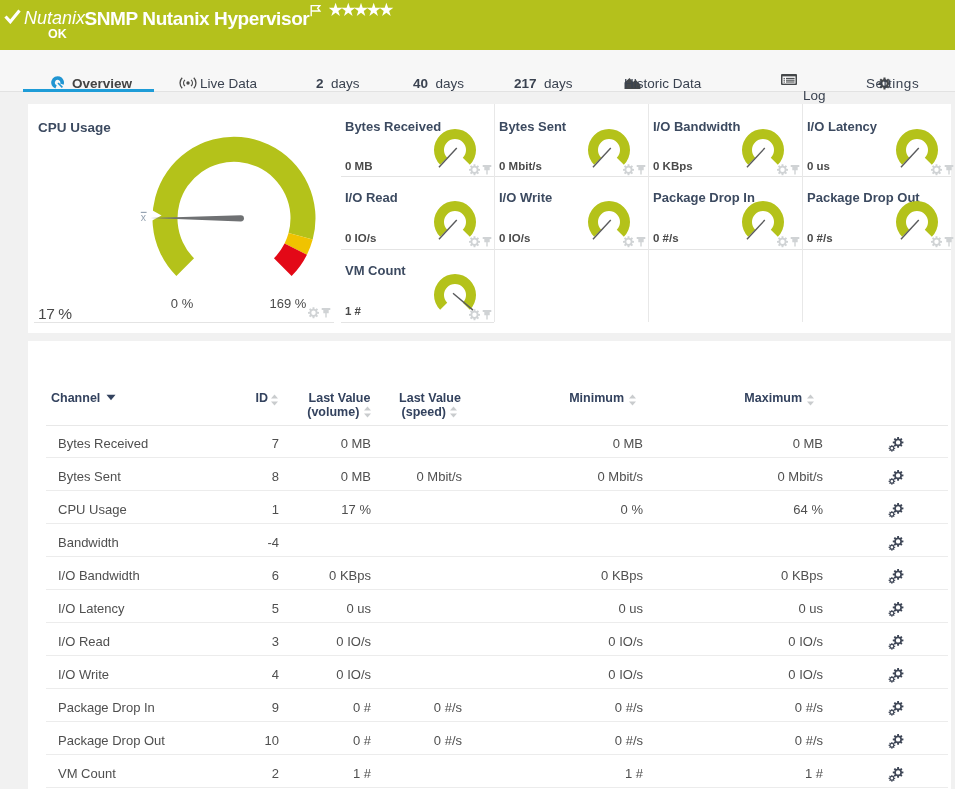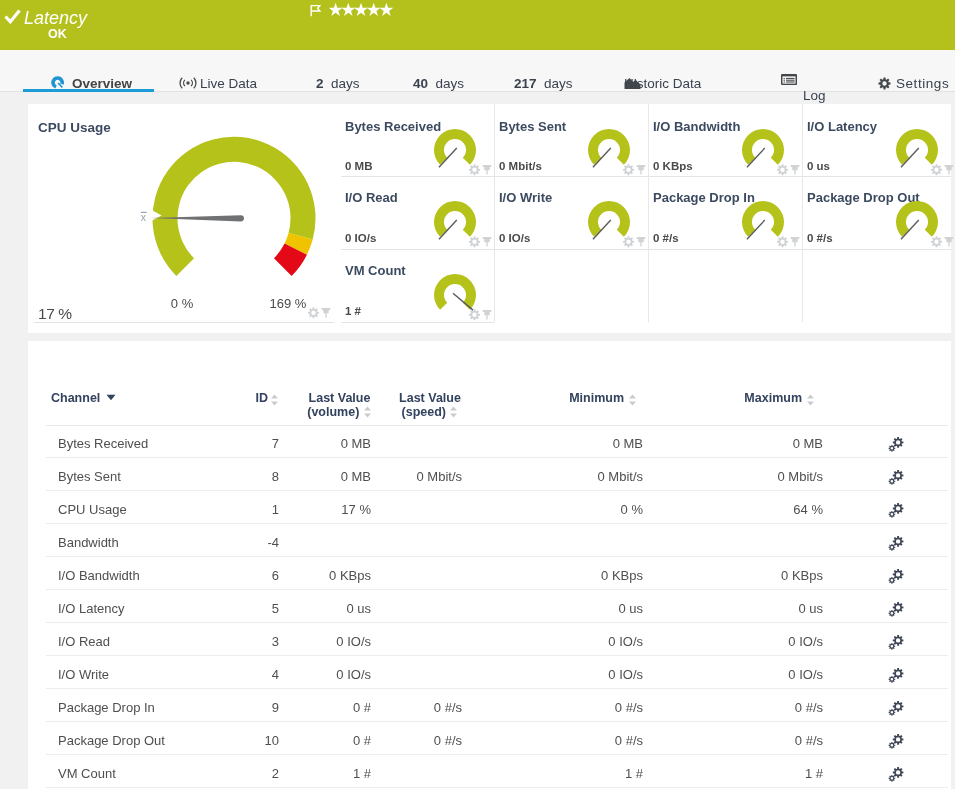--- a/index.html
+++ b/index.html
@@ -12,21 +12,22 @@
 .gval{position:absolute;font-size:11.5px;font-weight:bold;color:#4a4a4a}
 .rowtxt{position:absolute;font-size:13px;color:#4f4f4f}
 .rnum{position:absolute;font-size:13px;color:#4f4f4f;text-align:right}
 .thead{position:absolute;font-size:12.5px;font-weight:bold;color:#33425e}
 </style></head>
 <body>
 <div class="abs" style="left:0;top:0;width:955px;height:50px;background:#b4c11c">
 <svg class="abs" style="left:4px;top:9px" width="17" height="15" viewBox="0 0 17 15">
       <path d="M1.5,7.5 L6.3,12.8 L15.5,1.5" fill="none" stroke="#fff" stroke-width="3.1"></path>
     </svg>
-<div class="abs" style="left:24px;top:8px;color:#fff;font-size:18px;font-style:italic">Latency</div>
+<div class="abs" style="left:24px;top:8px;color:#fff;font-size:18px;font-style:italic">Nutanix</div>
+<b id="ttl" class="abs" style="left:84.5px;top:8px;color:#fff;font-size:19px;letter-spacing:-0.4px">SNMP Nutanix Hypervisor</b>
 <svg class="abs" style="left:310px;top:4px" width="13" height="13" viewBox="0 0 13 13">
       <path d="M1.2,1 L1.2,12.2 M1.2,1.6 L9.8,1.6 L7.6,4.3 L9.8,7 L1.2,7" fill="none" stroke="#fff" stroke-width="1.4"></path>
     </svg>
 <svg style="position:absolute;left:329px;top:2px" width="66" height="17" viewBox="0 0 66 17">
       <path d="M6.60,0.70 L4.92,5.69 L-0.34,5.74 L3.89,8.88 L2.31,13.91 L6.60,10.85 L10.89,13.91 L9.31,8.88 L13.54,5.74 L8.28,5.69 Z" fill="#ffffff"></path>
       <path d="M19.30,0.70 L17.62,5.69 L12.36,5.74 L16.59,8.88 L15.01,13.91 L19.30,10.85 L23.59,13.91 L22.01,8.88 L26.24,5.74 L20.98,5.69 Z" fill="#ffffff"></path>
       <path d="M32.00,0.70 L30.32,5.69 L25.06,5.74 L29.29,8.88 L27.71,13.91 L32.00,10.85 L36.29,13.91 L34.71,8.88 L38.94,5.74 L33.68,5.69 Z" fill="#ffffff"></path>
       <path d="M44.70,0.70 L43.02,5.69 L37.76,5.74 L41.99,8.88 L40.41,13.91 L44.70,10.85 L48.99,13.91 L47.41,8.88 L51.64,5.74 L46.38,5.69 Z" fill="#ffffff"></path>
       <path d="M57.40,0.70 L55.72,5.69 L50.46,5.74 L54.69,8.88 L53.11,13.91 L57.40,10.85 L61.69,13.91 L60.11,8.88 L64.34,5.74 L59.08,5.69 Z" fill="#ffffff"></path>
     </svg>
@@ -58,21 +59,21 @@
     <line x1="5" y1="6.2" x2="13.6" y2="6.2" stroke="#45484a" stroke-width="1.1"></line>
     <line x1="5" y1="8" x2="13.6" y2="8" stroke="#45484a" stroke-width="1.1"></line>
     <rect x="2.6" y="3.9" width="1.2" height="1.2" fill="#45484a"></rect>
     <rect x="2.6" y="5.7" width="1.2" height="1.2" fill="#45484a"></rect>
     <rect x="2.6" y="7.5" width="1.2" height="1.2" fill="#45484a"></rect>
   </svg>
 <div class="abs nav-t" style="left:803px;top:88px">Log</div>
 <svg class="abs" style="left:878px;top:77px" width="13" height="13" viewBox="0 0 13 13">
     <path d="M12.52,7.51 L12.52,5.49 L10.74,5.36 L10.30,4.30 L11.47,2.96 L10.04,1.53 L8.70,2.70 L7.64,2.26 L7.51,0.48 L5.49,0.48 L5.36,2.26 L4.30,2.70 L2.96,1.53 L1.53,2.96 L2.70,4.30 L2.26,5.36 L0.48,5.49 L0.48,7.51 L2.26,7.64 L2.70,8.70 L1.53,10.04 L2.96,11.47 L4.30,10.30 L5.36,10.74 L5.49,12.52 L7.51,12.52 L7.64,10.74 L8.70,10.30 L10.04,11.47 L11.47,10.04 L10.30,8.70 L10.74,7.64 Z M8.70,6.50 A2.2,2.2 0 1 0 4.30,6.50 A2.2,2.2 0 1 0 8.70,6.50 Z" fill="#45484a" fill-rule="evenodd"></path>
   </svg>
-<div class="abs nav-t" style="left:896px;top:76px;letter-spacing:0.55px">Settings</div>
+<div class="abs nav-t" style="left:866px;top:76px;letter-spacing:0.55px">Settings</div>
 <div class="card" style="top:104px;height:229px"></div>
 <div class="gtitle" style="left:38px;top:120px;font-size:13.5px">CPU Usage</div>
 <svg style="position:absolute;left:130px;top:120px" width="212" height="165" viewBox="130 120 212 165">
     <path d="M176.37,275.93 A81.5,81.5 0 1 1 312.69,239.53 L288.55,233.02 A56.5,56.5 0 1 0 194.05,258.25 Z" fill="#b4c21a"></path>
     <path d="M312.69,239.53 A81.5,81.5 0 0 1 306.94,254.67 L284.56,243.51 A56.5,56.5 0 0 0 288.55,233.02 Z" fill="#f0c300"></path>
     <path d="M306.94,254.67 A81.5,81.5 0 0 1 291.63,275.93 L273.95,258.25 A56.5,56.5 0 0 0 284.56,243.51 Z" fill="#e30917"></path>
     <path d="M151.7,210.1 L151.7,220.7 L161.6,215.4 Z" fill="#ffffff"></path>
     <line x1="140.8" y1="212.4" x2="146.6" y2="212.4" stroke="#96a3b2" stroke-width="1.2"></line>
     <text x="140.8" y="221.2" font-size="10.5" fill="#96a3b2">x</text>
     <path d="M150.3,218.0 L240.8,215.2 A3.15,3.15 0 0 1 240.8,221.5 Z" fill="#6f7173"></path>

